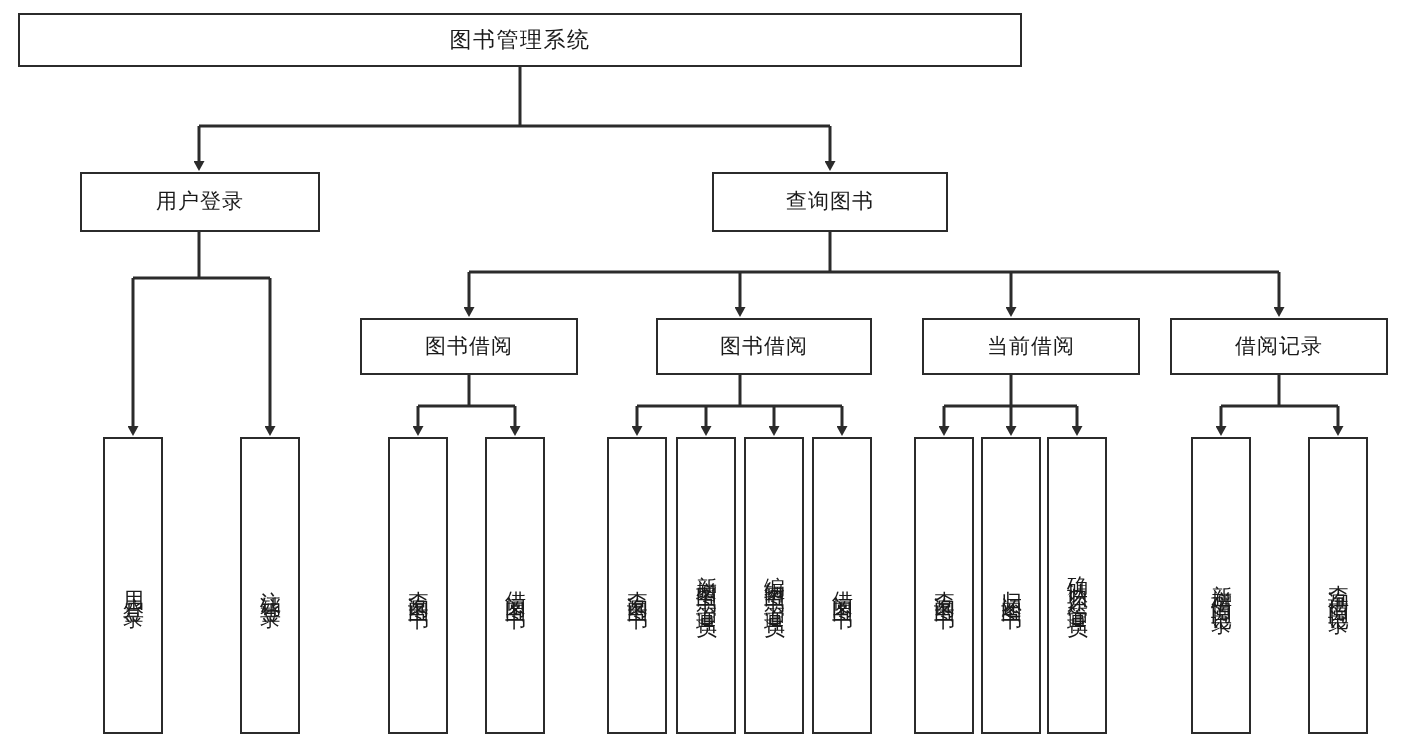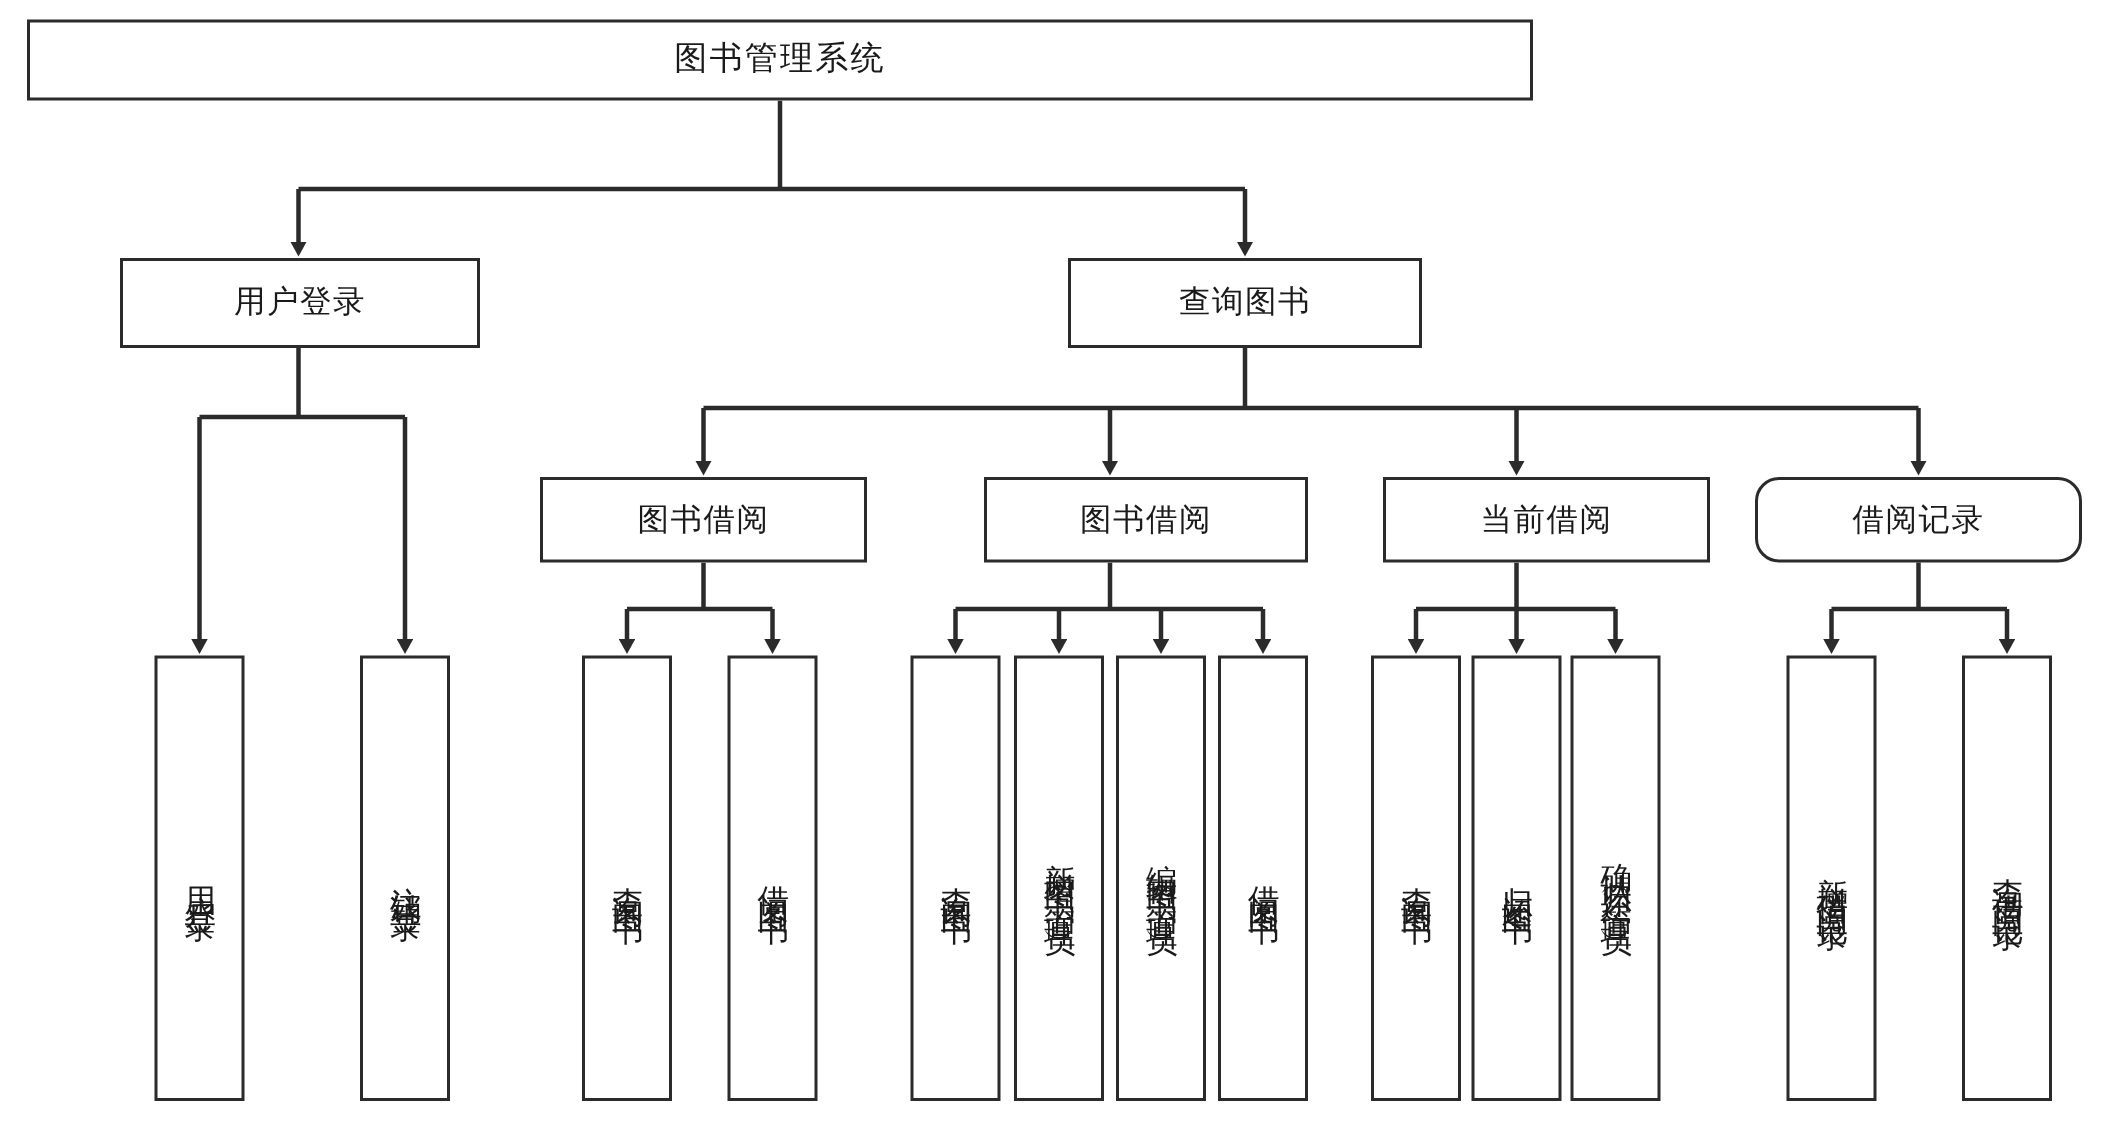--- a/index.html
+++ b/index.html
@@ -134,21 +134,21 @@
   </div>
 
   <div class="node horiz" style="left:656px; top:318px; width:216px; height:57px;">
     <span>图书借阅</span>
   </div>
 
   <div class="node horiz" style="left:902px; top:318px; width:218px; height:57px;margin-left:20px;">
     <span>当前借阅</span>
   </div>
 
-  <div class="node horiz" style="left:1170px; top:318px; width:218px; height:57px;border-radius:16px;">
+  <div class="node horiz" style="left:1170px; top:318px; width:218px; height:57px;">
     <span>借阅记录</span>
   </div>
 
   <div class="node vert" style="left:103px; top:437px; width:60px; height:297px;">
     <span class="vtext">用户登录</span>
   </div>
 
   <div class="node vert" style="left:240px; top:437px; width:60px; height:297px;">
     <span class="vtext">注销登录</span>
   </div>

